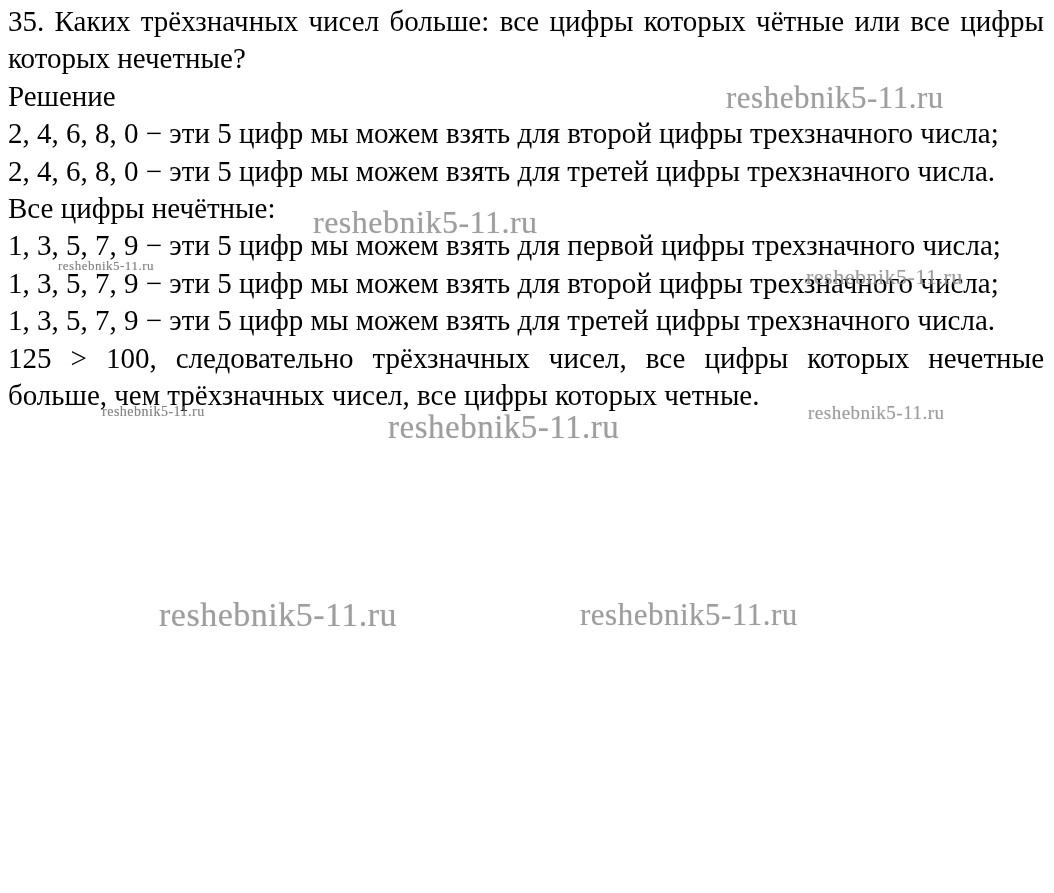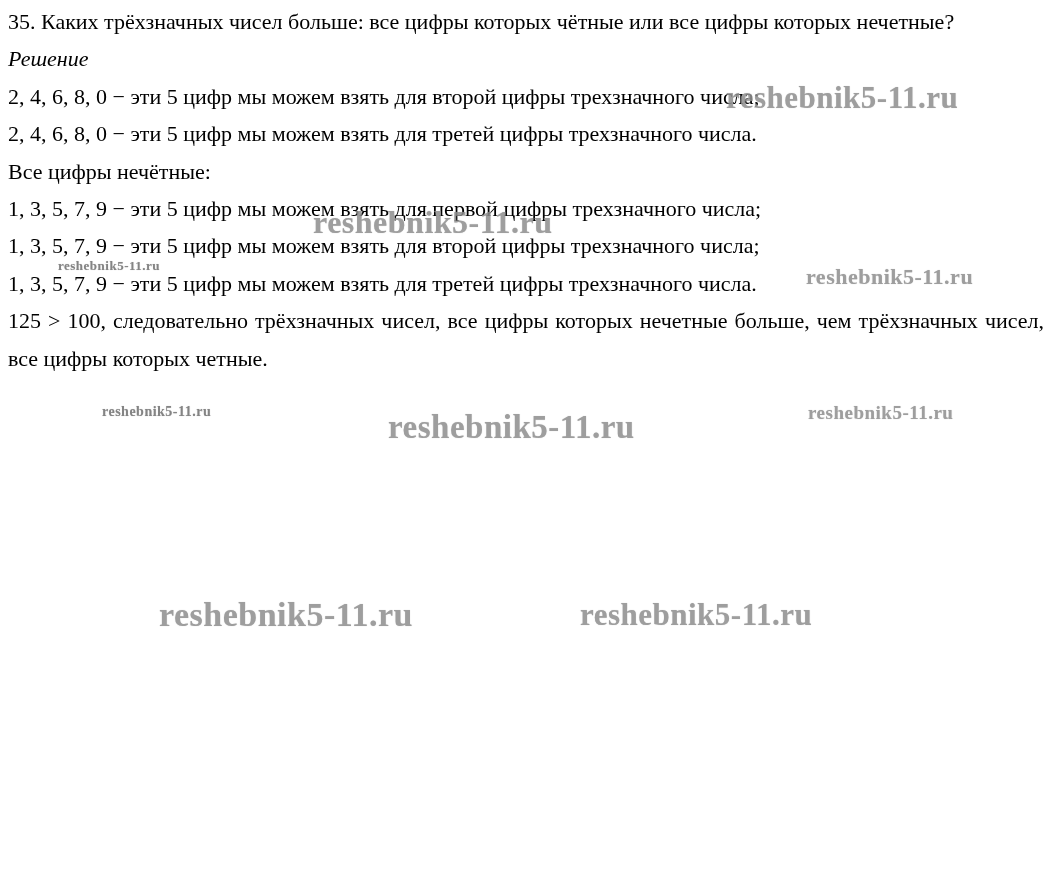--- a/index.html
+++ b/index.html
@@ -17,31 +17,31 @@
     color: #000000;
   }
   .text-layer {
     position: absolute;
     top: 3px;
     left: 8px;
     width: 1036px;
   }
   .para {
     margin: 0;
-    font-size: 22px;
+    font-size: 29px;
     line-height: 37.4px;
     text-align: justify;
     color: #000000;
   }
-  .italic { font-style: italic; }
+  .italic { }
   
   .watermark {
     position: absolute;
     font-family: "Liberation Serif", "DejaVu Serif", serif;
-    font-weight: bold;
+    font-weight: normal;
     color: #8e8e8e;
     opacity: 0.85;
     white-space: nowrap;
     letter-spacing: 0.5px;
     text-shadow: 0 0 1px #bdbdbd;
     pointer-events: none;
   }
   .wm1 { left: 726px; top: 80px;  font-size: 31px; }
   .wm2 { left: 313px; top: 204px; font-size: 32px; }
   .wm3 { left: 58px;  top: 258px; font-size: 13px; color: #6f6f6f; }

